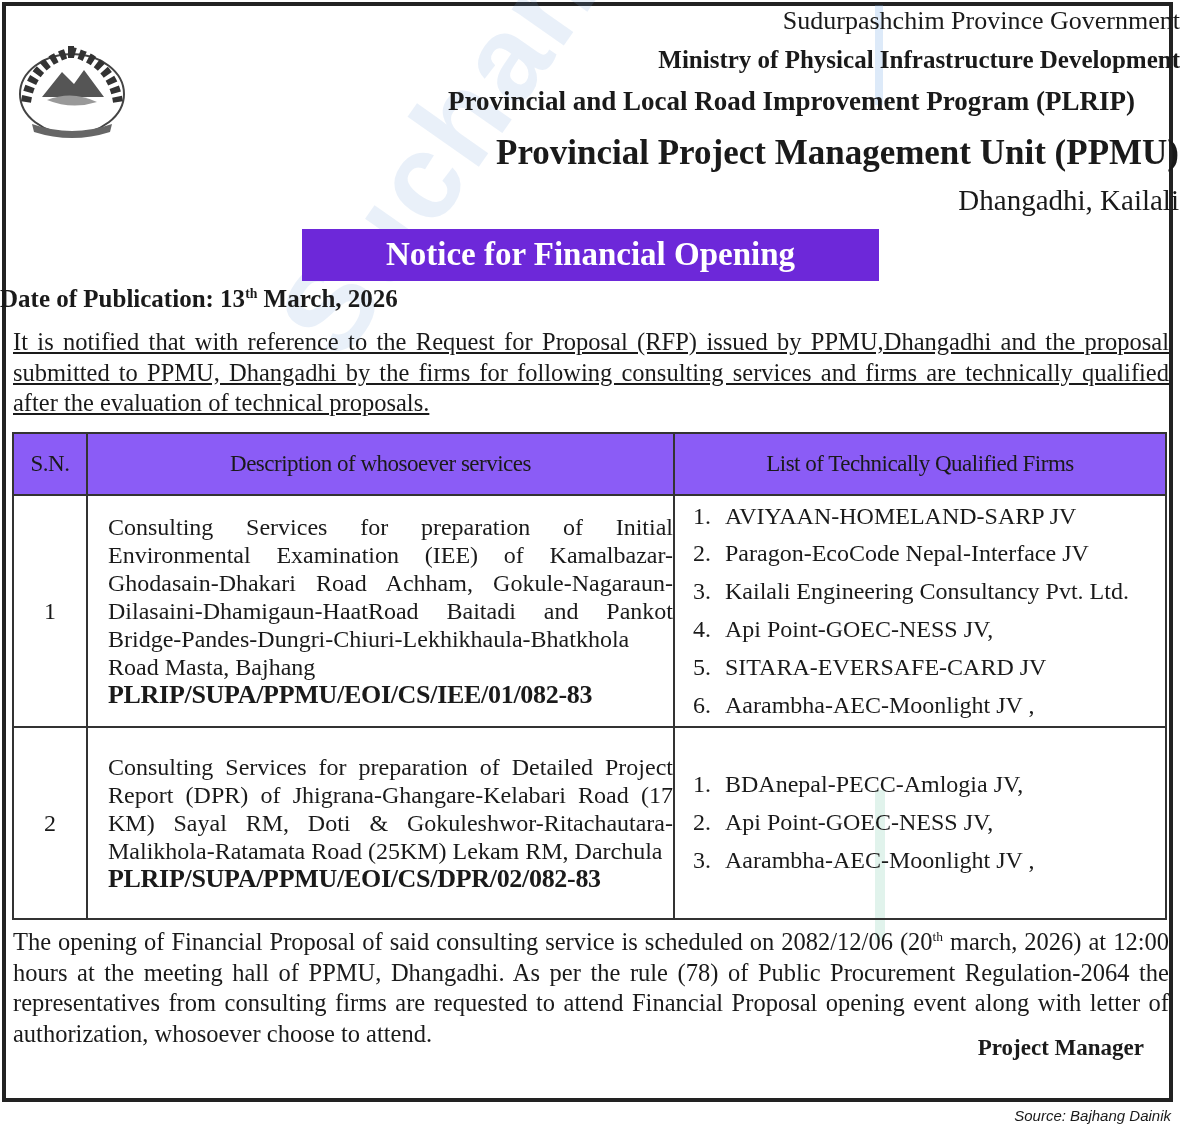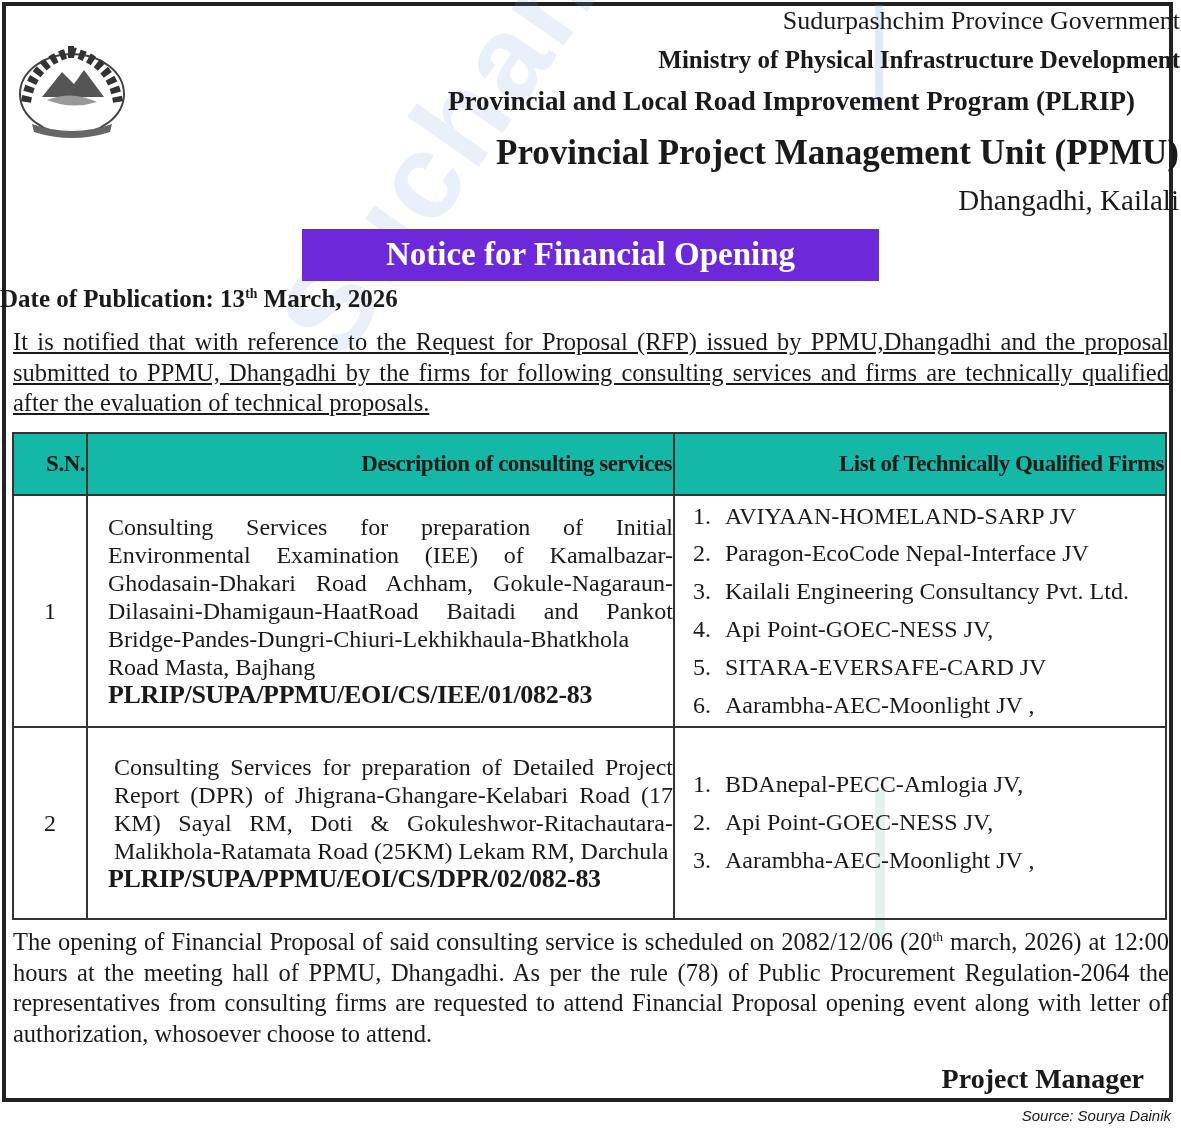--- a/index.html
+++ b/index.html
@@ -15,29 +15,29 @@
   .h4 { top:133px; font-size:35px; font-weight:bold; left:-2px; }
   .h5 { top:184px; font-size:29px; left:-2px; }
   .banner { position:absolute; left:302px; top:229px; width:577px; height:52px; background:#6d28d9; color:#fff; text-align:center; font-size:33px; font-weight:bold; line-height:50px; }
   .pubdate { position:absolute; left:0; width:1181px; top:285px; text-align:left; font-size:25px; font-weight:bold; }
   sup { font-size:0.55em; vertical-align:super; line-height:0; }
   .para { position:absolute; left:13px; width:1156px; font-size:24.5px; line-height:30.5px; text-align:justify; text-align-last:left; }
   .p1 { top:327px;text-decoration:underline; }
   .p2 { top:927px; }
   table.main { position:absolute; left:12px; top:432px; width:1155px; border-collapse:collapse; font-size:24px; }
   table.main th, table.main td { border:2px solid #333; vertical-align:middle; }
-  table.main th { background:#14b8a6; height:58px; font-size:23px; font-weight:bold; letter-spacing:-0.5px;text-align:right; }
+  table.main th { background:#8b5cf6; height:58px; font-size:23px; font-weight:normal; letter-spacing:-0.5px; }
   .c-sn { width:70px; text-align:center; }
   .c-desc { width:565px; padding:6px 0 6px 20px; text-align:justify; line-height:28px; }
   .c-firms { padding:0 8px; }
   .ref { font-weight:bold; font-size:26px; letter-spacing:-0.3px; }
   ol.firms { list-style:none; margin:0; padding:0 0 0 10px; line-height:37.8px; }
   ol.firms li { display:flex; }
   .num { width:32px; display:inline-block; }
-  .signer { position:absolute; right:37px; top:1063px; font-size:28px; font-weight:bold; }
+  .signer { position:absolute; right:37px; top:1035px; font-size:23px; font-weight:bold; }
   .source { position:absolute; right:10px; top:1107px; font-family:"Liberation Sans", sans-serif; font-style:italic; font-size:15px; }
 </style>
 </head>
 <body>
 
 <div class="frame"></div>
 
 <div class="watermark">Suchana</div>
 <div class="wm-line" style="left:875px;top:5px;width:8px;height:100px;background:rgba(120,170,230,0.25);"></div>
 <div class="wm-line" style="left:875px;top:790px;width:10px;height:150px;background:rgba(120,200,170,0.22);"></div>
@@ -59,21 +59,21 @@
 
 <div class="banner">Notice for Financial Opening</div>
 <div class="pubdate"><span>Date of Publication: 13</span><sup>th</sup><span> March, 2026</span></div>
 
 <div class="para p1">It is notified that with reference to the Request for Proposal (RFP) issued by PPMU,Dhangadhi and the proposal submitted to PPMU, Dhangadhi by the firms for following consulting services and firms are technically qualified after the evaluation of technical proposals.</div>
 
 <table class="main">
   <thead>
     <tr>
       <th class="c-sn">S.N.</th>
-      <th>Description of consulting services</th>
+      <th>Description of whosoever services</th>
       <th>List of Technically Qualified Firms</th>
     </tr>
   </thead>
   <tbody>
     <tr style="height:232px;">
       <td class="c-sn">1</td>
       <td class="c-desc">
         <div style="text-align:justify;">Consulting Services for preparation of Initial Environmental Examination (IEE) of Kamalbazar-Ghodasain-Dhakari Road Achham, Gokule-Nagaraun-Dilasaini-Dhamigaun-HaatRoad Baitadi and Pankot Bridge-Pandes-Dungri-Chiuri-Lekhikhaula-Bhatkhola Road Masta, Bajhang</div>
         <div class="ref">PLRIP/SUPA/PPMU/EOI/CS/IEE/01/082-83</div>
       </td>
@@ -102,21 +102,21 @@
           <li>
               <span class="num">6.</span>
               <span>Aarambha-AEC-Moonlight JV ,</span>
             </li>
         </ol>
       </td>
     </tr>
     <tr style="height:192px;">
       <td class="c-sn">2</td>
       <td class="c-desc">
-        <div style="text-align:justify;margin-left:6px;">Consulting Services for preparation of Detailed Project Report (DPR) of Jhigrana-Ghangare-Kelabari Road (17 KM) Sayal RM, Doti &amp; Gokuleshwor-Ritachautara-Malikhola-Ratamata Road (25KM) Lekam RM, Darchula</div>
+        <div style="text-align:justify;">Consulting Services for preparation of Detailed Project Report (DPR) of Jhigrana-Ghangare-Kelabari Road (17 KM) Sayal RM, Doti &amp; Gokuleshwor-Ritachautara-Malikhola-Ratamata Road (25KM) Lekam RM, Darchula</div>
         <div class="ref">PLRIP/SUPA/PPMU/EOI/CS/DPR/02/082-83</div>
       </td>
       <td class="c-firms">
         <ol class="firms">
           <li>
               <span class="num">1.</span>
               <span>BDAnepal-PECC-Amlogia JV,</span>
             </li>
           <li>
               <span class="num">2.</span>
@@ -128,13 +128,13 @@
             </li>
         </ol>
       </td>
     </tr>
   </tbody>
 </table>
 
 <div class="para p2"><span>The opening of Financial Proposal of said consulting service is scheduled on 2082/12/06 (20</span><sup>th</sup><span> march, 2026) at 12:00 hours at the meeting hall of PPMU, Dhangadhi. As per the rule (78) of Public Procurement Regulation-2064 the representatives from consulting firms are requested to attend Financial Proposal opening event along with letter of authorization, whosoever choose to attend.</span></div>
 
 <div class="signer">Project Manager</div>
-<div class="source">Source: Sourya Dainik</div>
+<div class="source">Source: Bajhang Dainik</div>
 
 </body></html>

